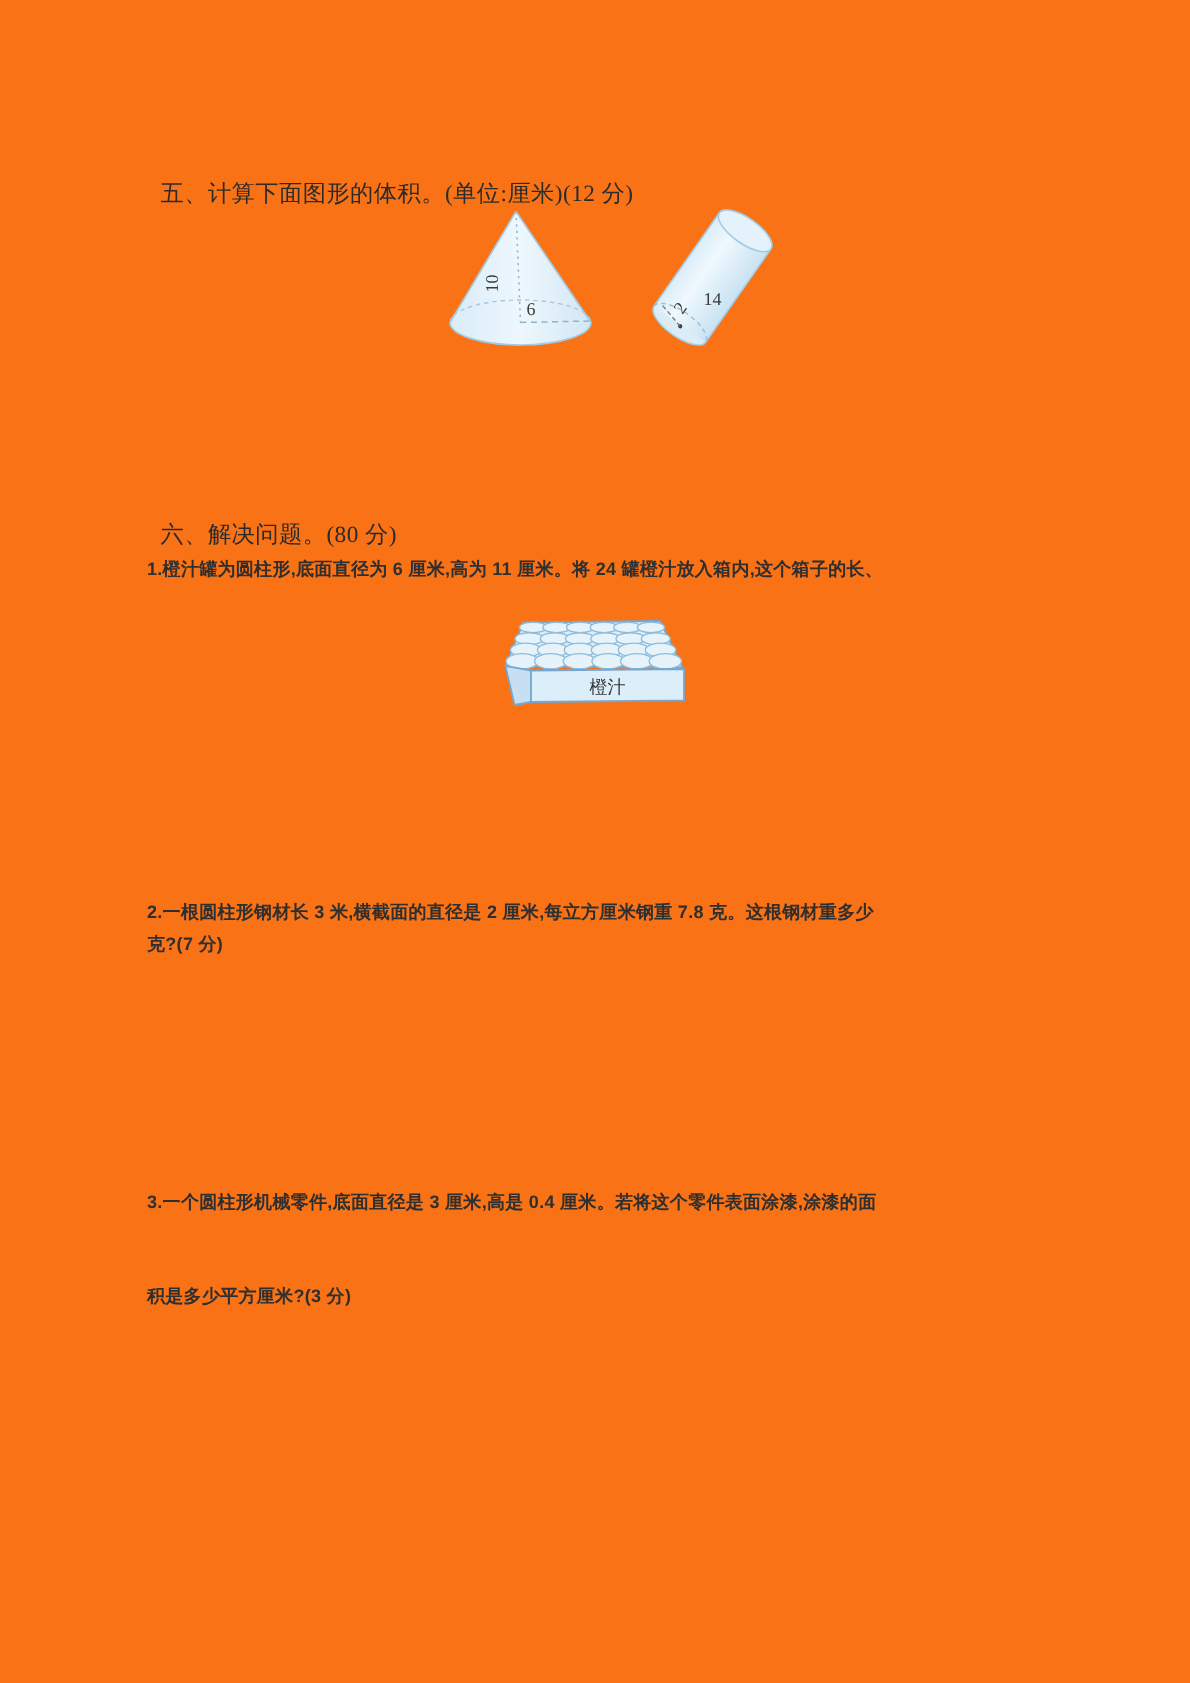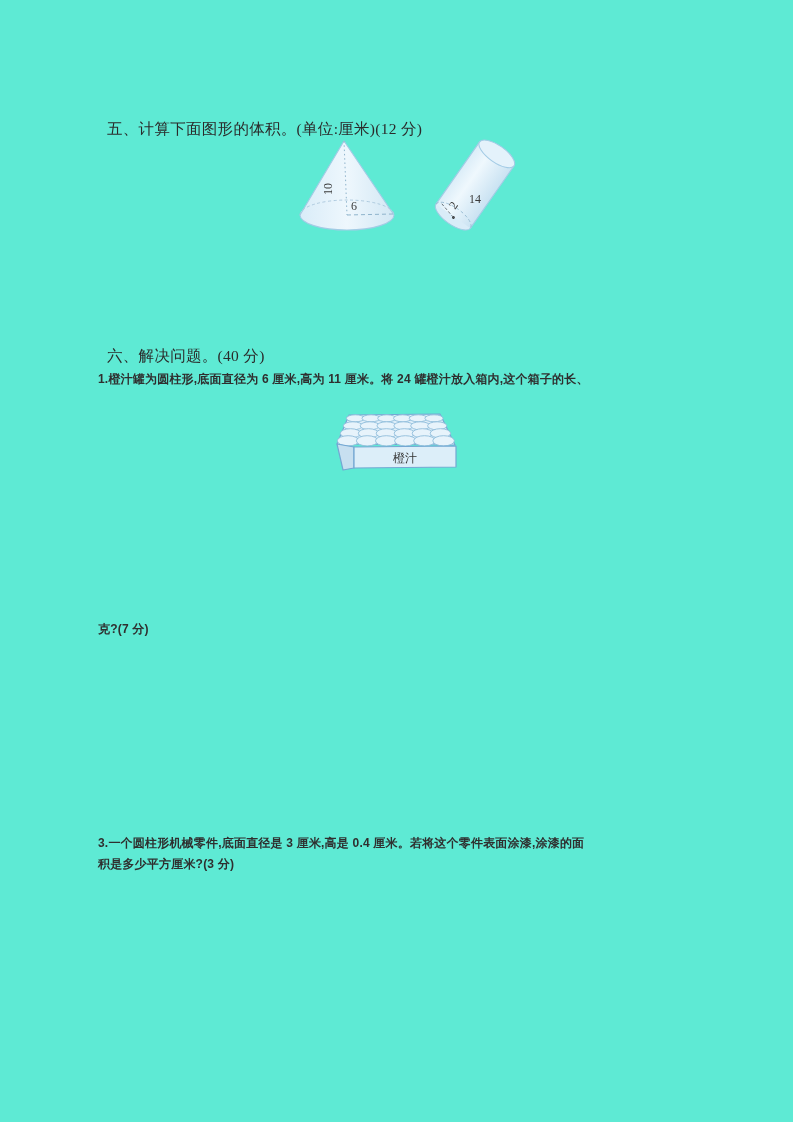--- a/index.html
+++ b/index.html
@@ -1,19 +1,19 @@
 <!DOCTYPE html>
 <html><head>
 <meta charset="utf-8">
 <style>
   html,body { margin:0; padding:0; background:#ffffff; }
   .page {
     position:relative;
     width:793px; height:1122px;
-    background:#5eead4;
+    background:#f97316;
     font-family:"Liberation Sans", sans-serif;
     color:#2d2d2d;
     overflow:hidden;
   }
   .abs { position:absolute; }
   .heading {
     font-family:"Liberation Serif", "DejaVu Serif", serif;
     font-size:15.5px;
     color:#2b2b2b;
     white-space:nowrap;
@@ -86,21 +86,21 @@
 
       <ellipse cx="38" cy="0" rx="8.5" ry="21" fill="#e4f2fb" stroke="#a3cbe5" stroke-width="1.1"></ellipse>
 
       <circle cx="-39" cy="1" r="1.4" fill="#3a3a3a"></circle>
       <path d="M-39,1 L-34,-18" fill="none" stroke="#6c757c" stroke-width="0.9" stroke-dasharray="3,2"></path>
       <text class="fig-label" x="-29" y="-2" text-anchor="middle">2</text>
     </g>
     <text class="fig-label" x="56" y="71">14</text>
   </svg>
 
-  <div class="abs heading" style="left:107px; top:346px;">六、解决问题。(40 分)</div>
+  <div class="abs heading" style="left:107px; top:346px;">六、解决问题。(80 分)</div>
 
   <div class="abs prob-line" style="left:98px; top:369px;">1.橙汁罐为圆柱形,底面直径为 6 厘米,高为 11 厘米。将 24 罐橙汁放入箱内,这个箱子的长、</div>
 
   <svg class="abs" style="left:328px; top:405px;" width="150" height="75" viewBox="0 0 150 75">
 
     <path d="M21,10 L112,9 L127,40 L9,39 Z" fill="#ddeef9" stroke="#74a7d3" stroke-width="1.2" stroke-linejoin="round"></path>
 
     <g id="can-circles">
         <ellipse cx="27.4" cy="13.3" rx="9.1" ry="3.5" fill="#e7f3fb" stroke="#8fbcda" stroke-width="0.9"></ellipse>
         <ellipse cx="43.1" cy="13.3" rx="9.1" ry="3.5" fill="#e7f3fb" stroke="#8fbcda" stroke-width="0.9"></ellipse>
@@ -127,18 +127,19 @@
         <ellipse cx="96.5" cy="35.8" rx="10.8" ry="5.1" fill="#e7f3fb" stroke="#8fbcda" stroke-width="0.9"></ellipse>
         <ellipse cx="115.6" cy="35.8" rx="10.8" ry="5.1" fill="#e7f3fb" stroke="#8fbcda" stroke-width="0.9"></ellipse>
       </g>
 
     <path d="M9,39 L26,42 L26,63 L15,65 Z" fill="#c7dff0" stroke="#74a7d3" stroke-width="1.2" stroke-linejoin="round"></path>
 
     <path d="M26,42 L128,41 L128,62 L26,63 Z" fill="#dceef9" stroke="#74a7d3" stroke-width="1.2" stroke-linejoin="round"></path>
     <text x="77" y="57" text-anchor="middle" style="font-size:12px; font-family:'Liberation Sans',sans-serif; fill:#333;">橙汁</text>
   </svg>
 
+  <div class="abs prob-line" style="left:98px; top:598px;">2.一根圆柱形钢材长 3 米,横截面的直径是 2 厘米,每立方厘米钢重 7.8 克。这根钢材重多少</div>
   <div class="abs prob-line" style="left:98px; top:619px;">克?(7 分)</div>
 
-  <div class="abs prob-line" style="left:98px; top:833px;">3.一个圆柱形机械零件,底面直径是 3 厘米,高是 0.4 厘米。若将这个零件表面涂漆,涂漆的面</div>
+  <div class="abs prob-line" style="left:98px; top:791px;">3.一个圆柱形机械零件,底面直径是 3 厘米,高是 0.4 厘米。若将这个零件表面涂漆,涂漆的面</div>
   <div class="abs prob-line" style="left:98px; top:854px;">积是多少平方厘米?(3 分)</div>
 
 </div>
 
 </body></html>

